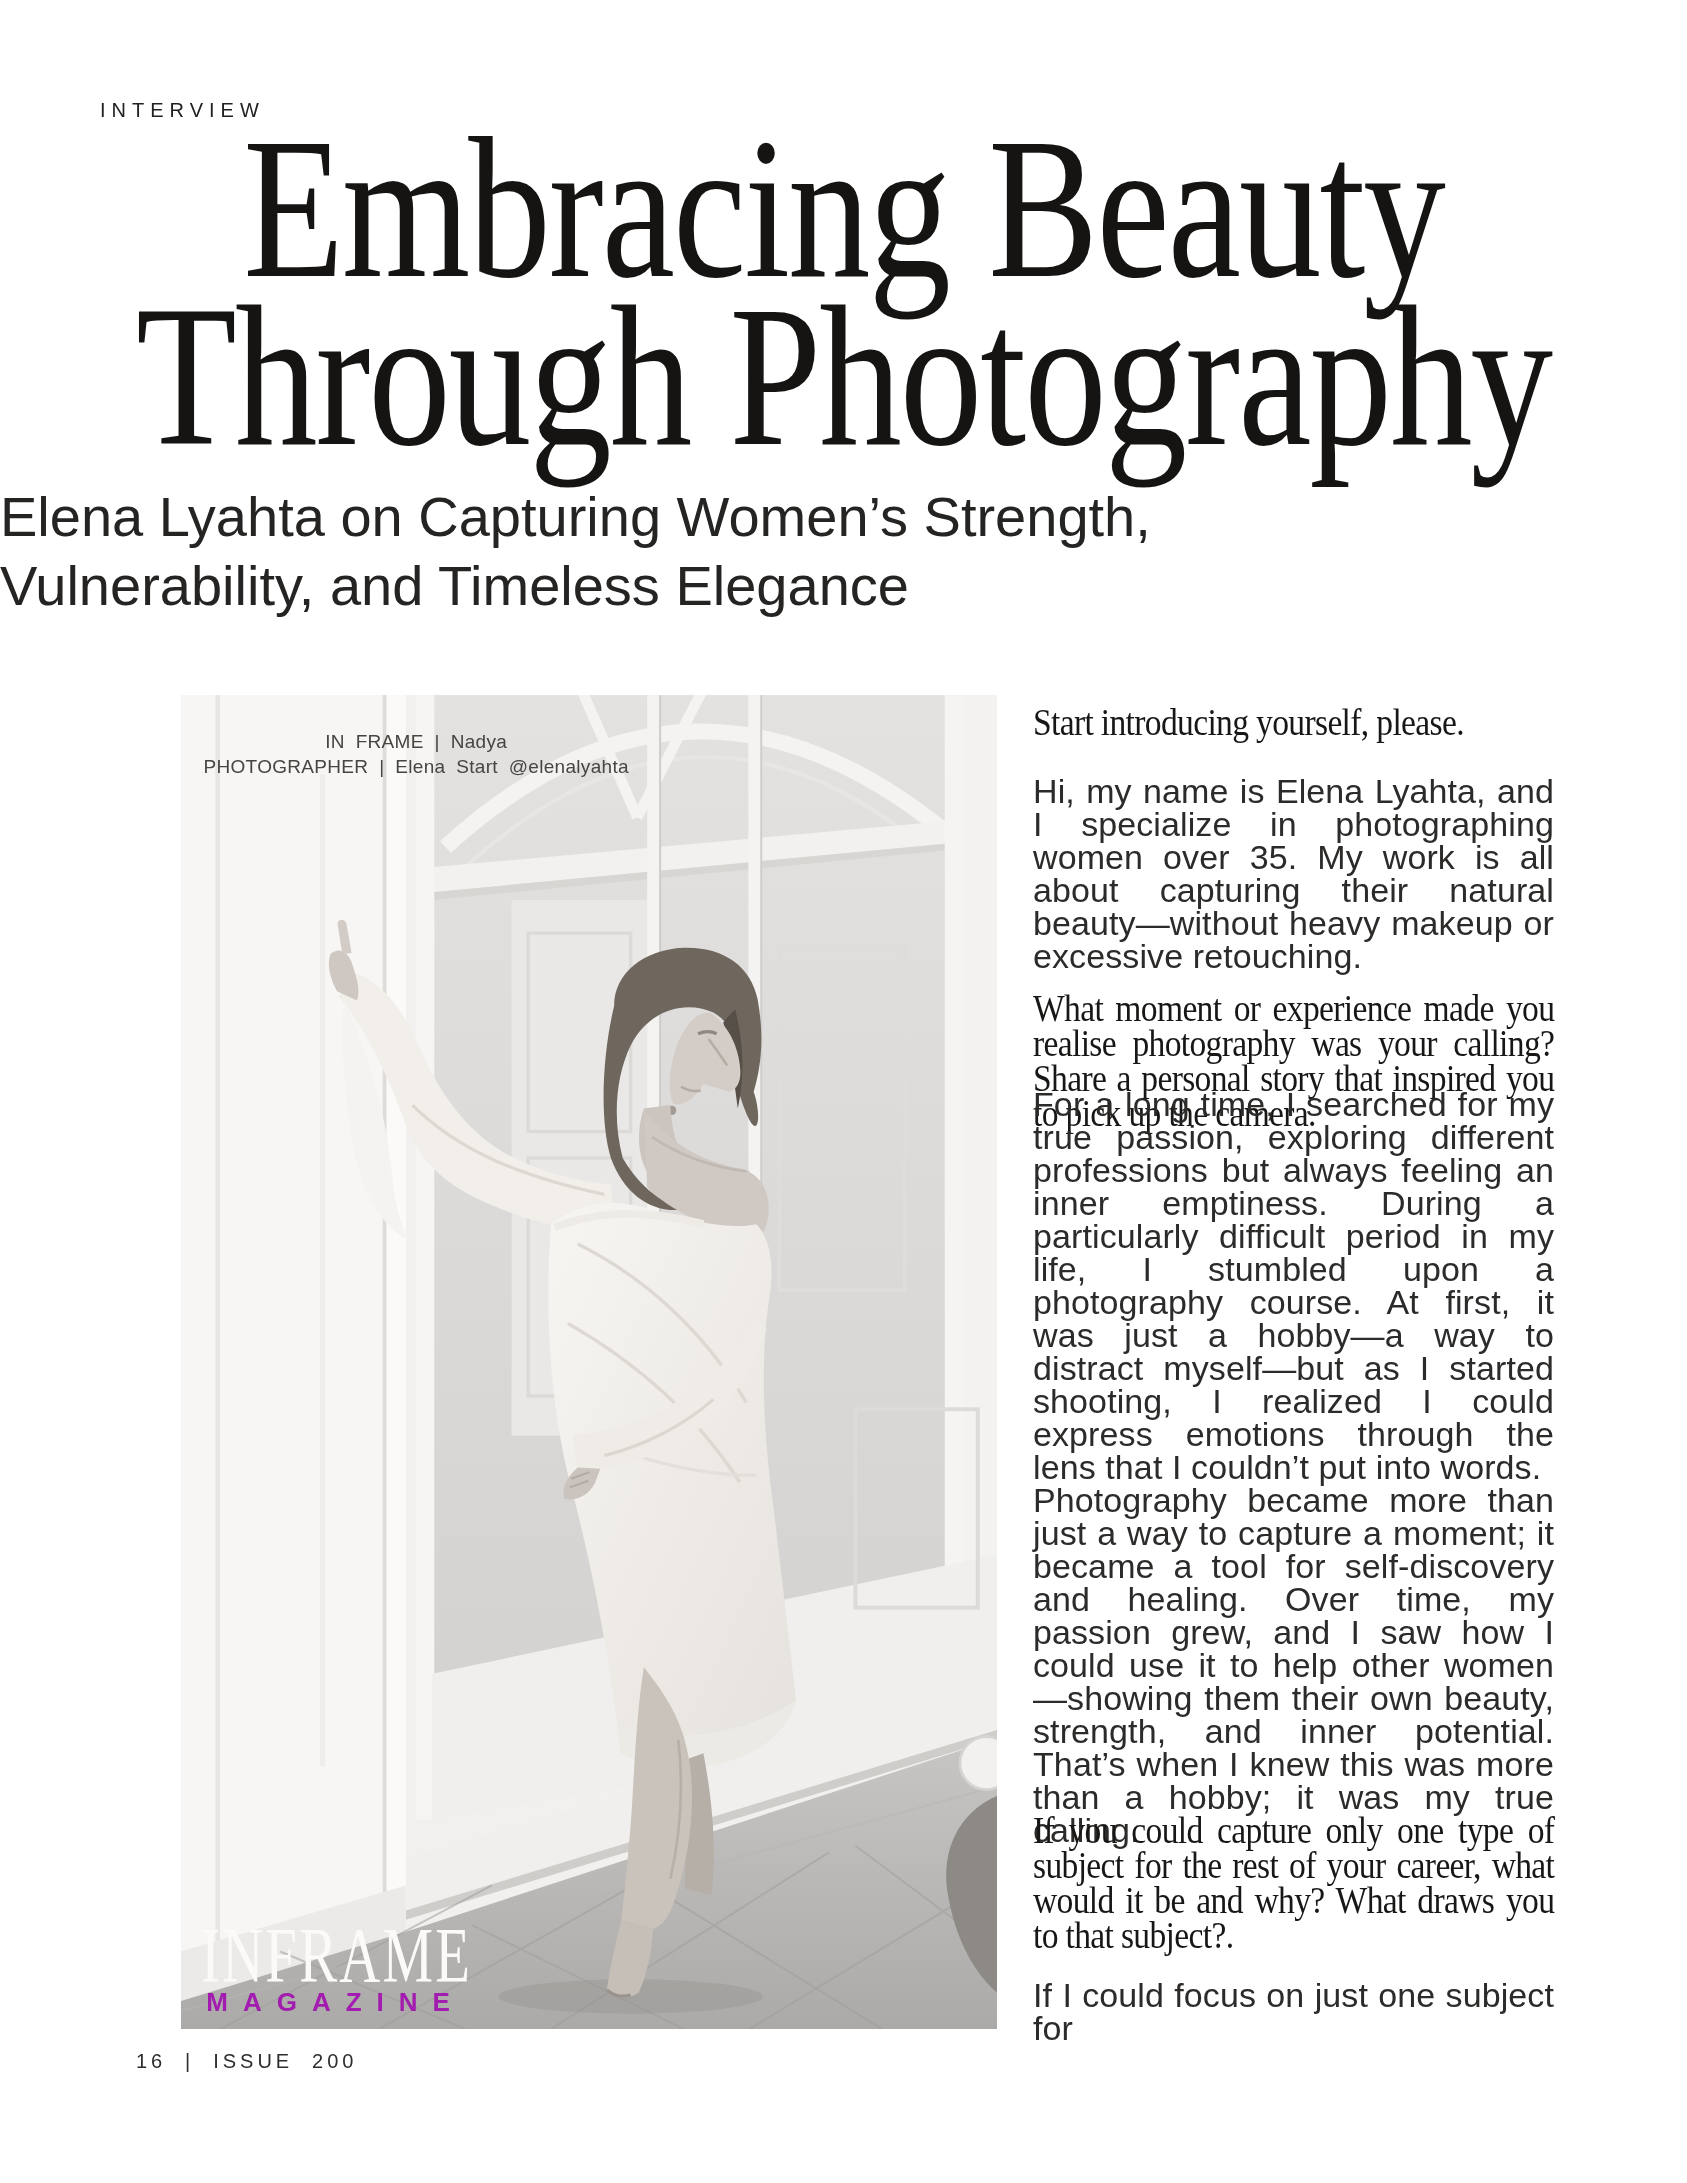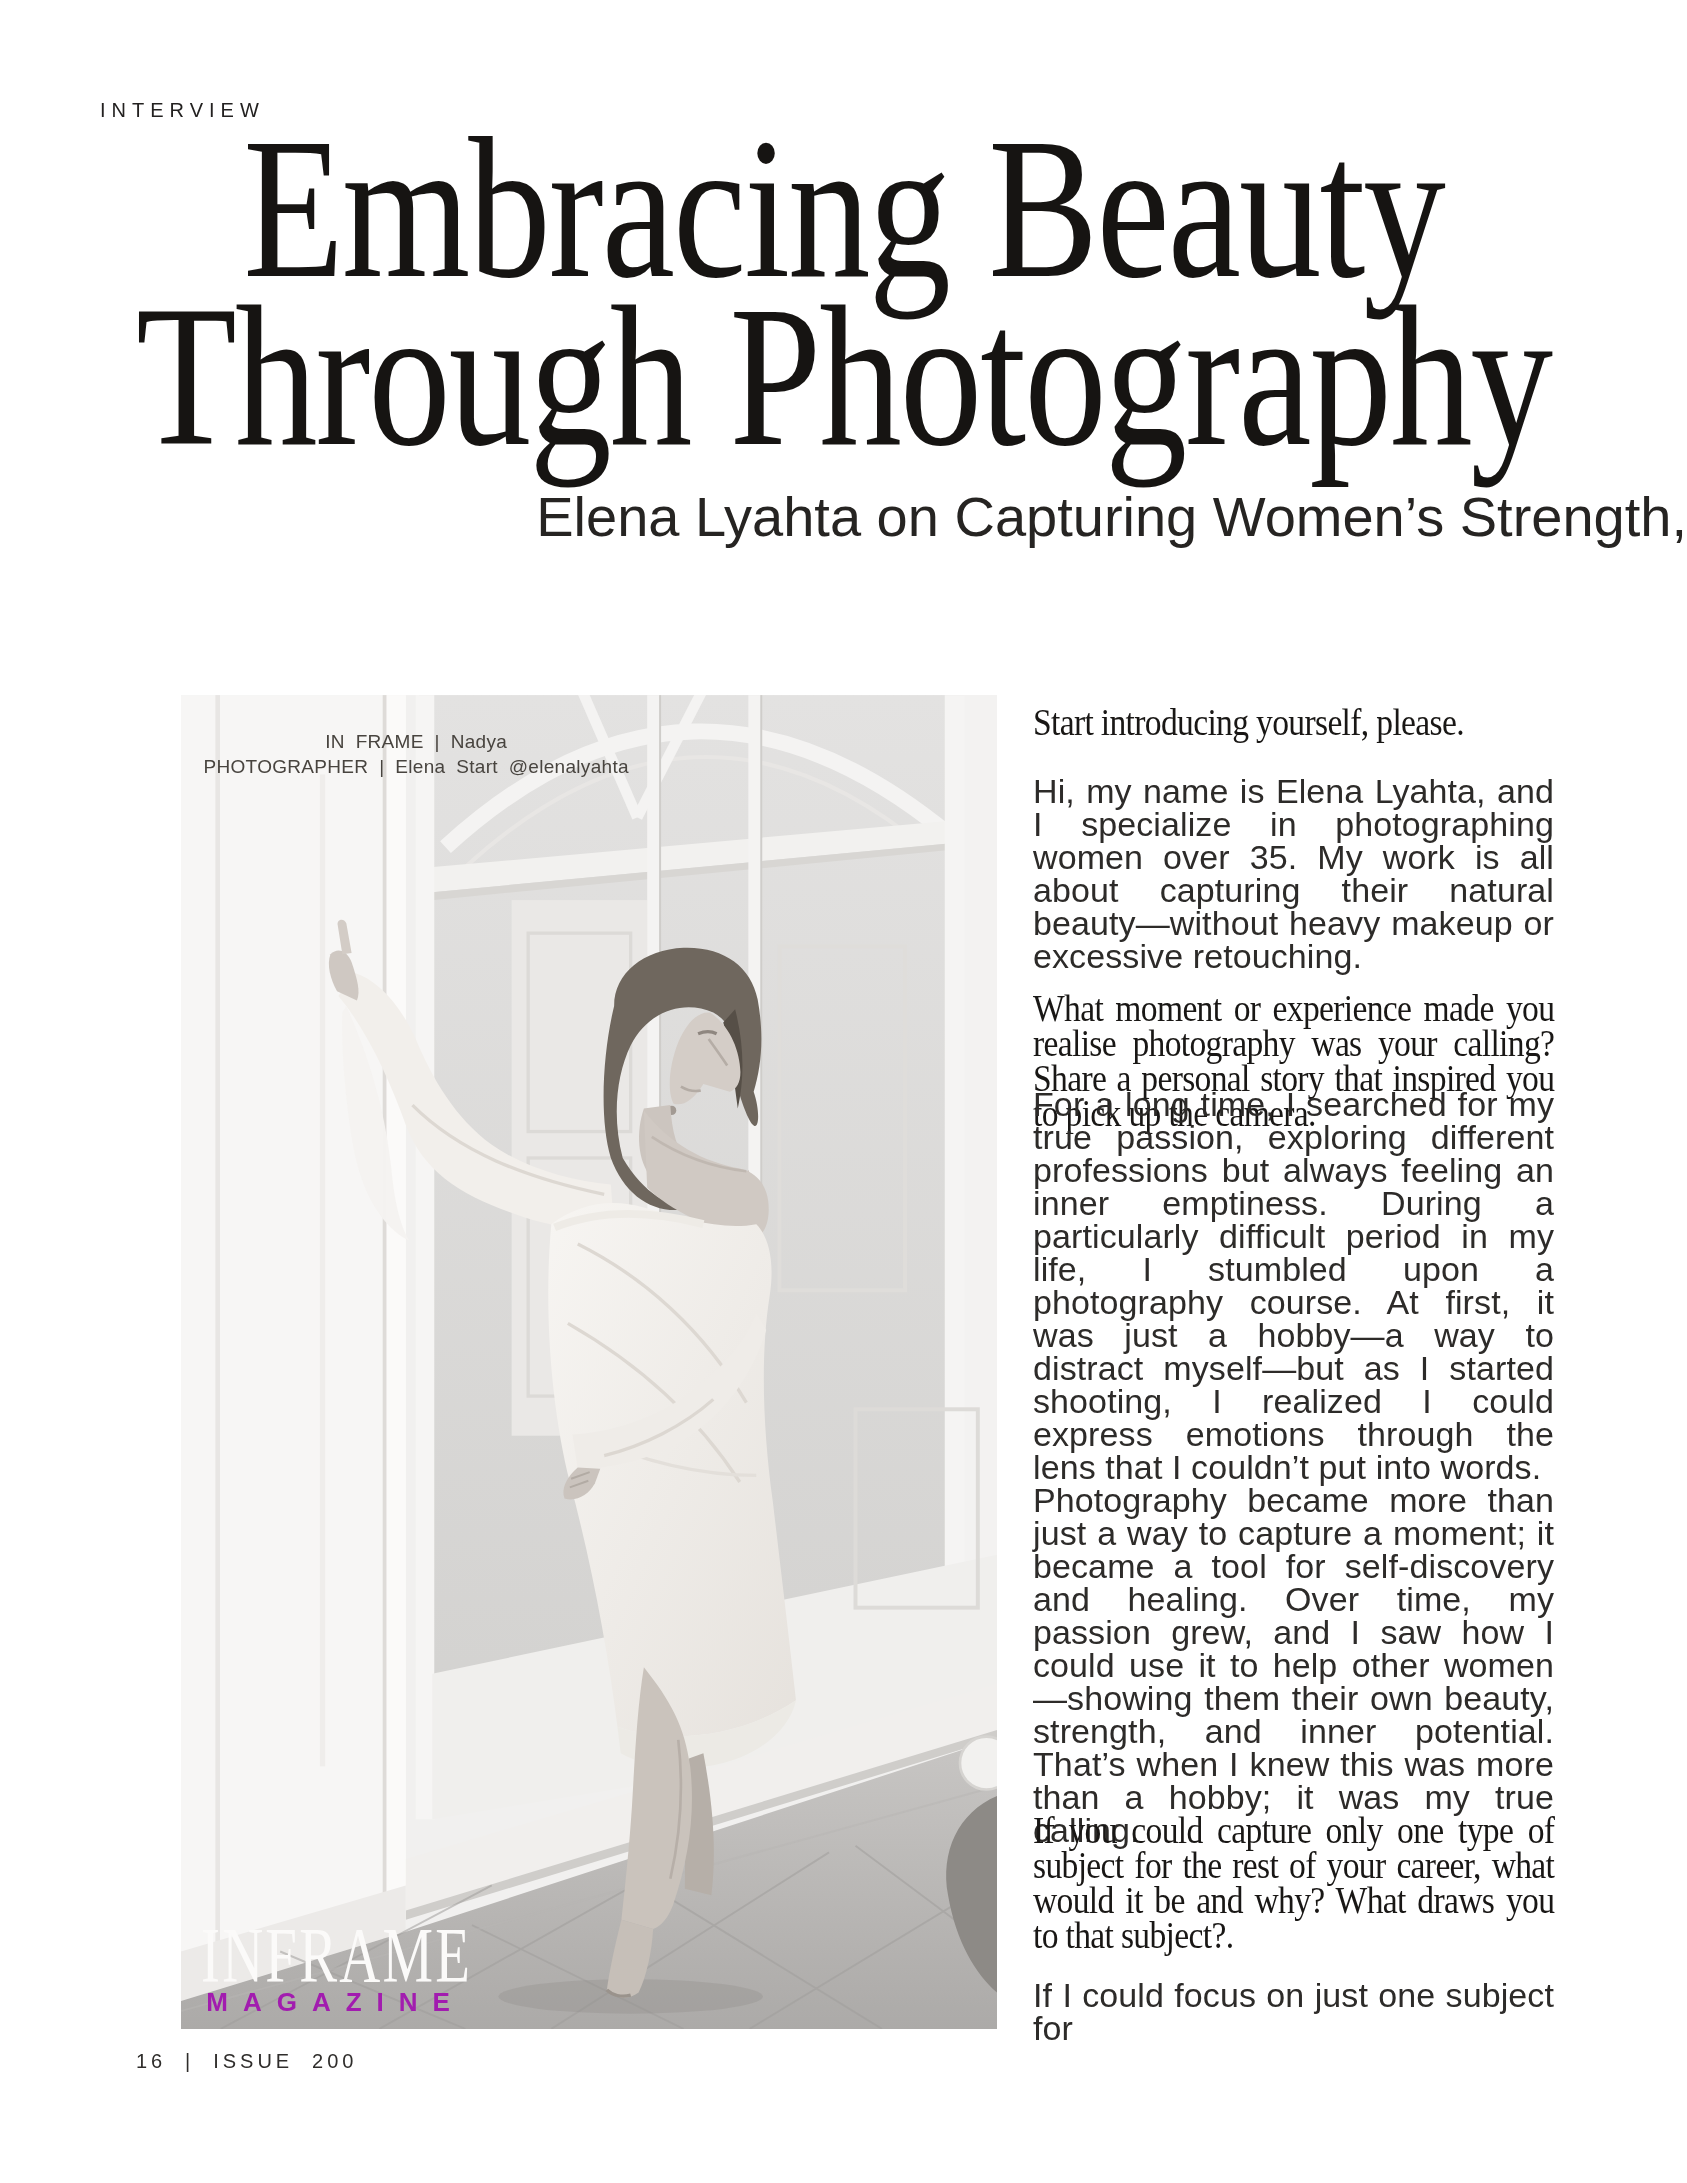--- a/index.html
+++ b/index.html
@@ -9,21 +9,21 @@
   .kicker{position:absolute;left:100px;top:98px;font-size:20px;line-height:24px;
           letter-spacing:6px;color:#232120;}
   
   .title-line{position:absolute;left:66px;width:1555px;text-align:center;white-space:nowrap;
               font-family:"Liberation Serif",serif;font-weight:400;color:#161412;
               font-size:165px;line-height:165px;letter-spacing:-2px;
               transform:scaleY(1.22);transform-origin:top center;}
   .title-line.l1{top:108px;}
   .title-line.l2{top:276px;}
   
-  .subtitle{position:absolute;left:0;top:482px;width:1687px;text-align:right;
+  .subtitle{position:absolute;left:0;top:482px;width:1687px;text-align:left;
             font-size:56px;line-height:69px;color:#262422;letter-spacing:0px;}
   
   .photo{position:absolute;left:181px;top:695px;width:816px;height:1334px;overflow:hidden;text-align:center;}
   .photo svg{position:absolute;left:0;top:0;}
   .photo-caption{position:absolute;left:22.5px;top:34px;font-size:19px;line-height:25px;
                  color:#48443f;letter-spacing:0.3px;word-spacing:5.3px;}
   .logo{position:absolute;left:20px;top:1221px;}
   .logo-title{font-family:"Liberation Serif",serif;font-size:66px;line-height:66px;
               color:#fbfaf9;letter-spacing:2.6px;white-space:nowrap;
               transform:scale(0.86,1.18);transform-origin:left top;}
@@ -50,20 +50,21 @@
 
 <div class="page">
 
   <div class="kicker">INTERVIEW</div>
 
   <div class="title-line l1">Embracing Beauty</div>
   <div class="title-line l2">Through Photography</div>
 
   <div class="subtitle">
     <div>Elena Lyahta on Capturing Women’s Strength,</div>
+    <div>Vulnerability, and Timeless Elegance</div>
   </div>
 
   <div class="photo">
     <svg width="816" height="1334" viewBox="0 0 1234 2017" aria-hidden="true">
       <defs>
         <linearGradient id="gMirror" x1="0" y1="0" x2="0" y2="1">
           <stop offset="0" stop-color="#e3e2e1"></stop>
             <stop offset="1" stop-color="#d3d2d0"></stop>
         </linearGradient>
         <linearGradient id="gFloor" x1="0" y1="0" x2="0" y2="1">

